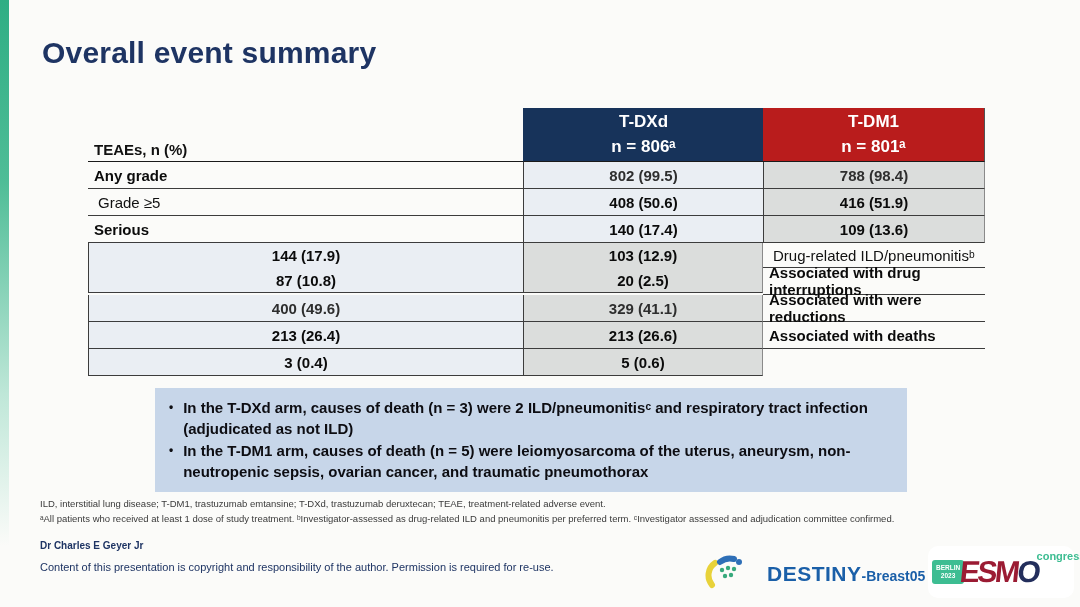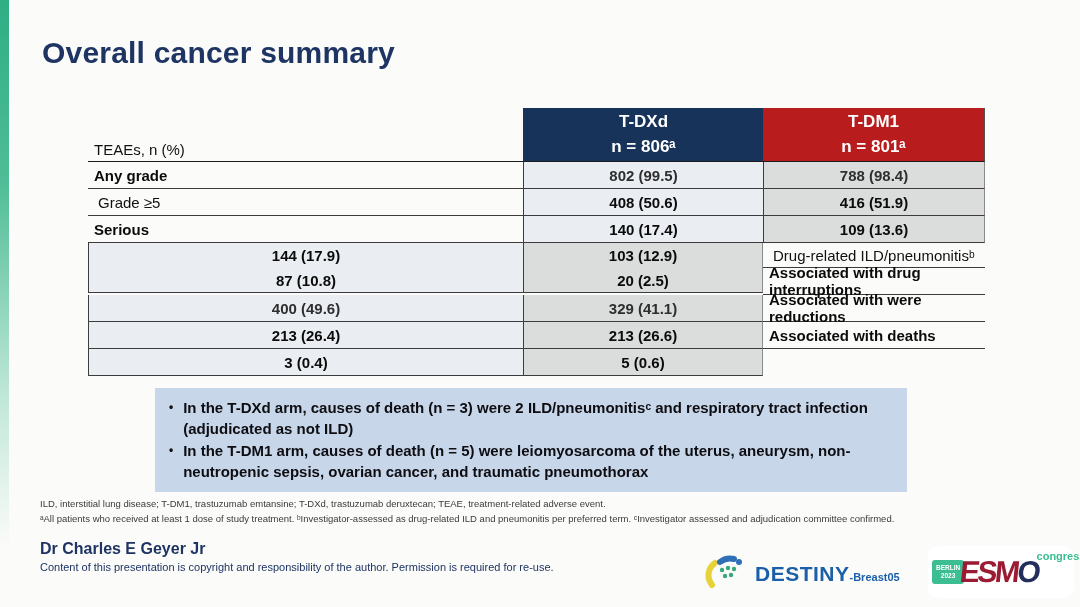--- a/index.html
+++ b/index.html
@@ -42,53 +42,53 @@
 
   .th{
     flex-direction:column;justify-content:center;align-items:center;
     height:54px;color:#ffffff;font-weight:bold;font-size:17px;line-height:1.45;
     border-bottom:1.5px solid #1a1a1a;
   }
   .th-tdxd{background:#17335a;border-left:1px solid #17335a;}
   .th-tdm1{background:#b91c1c;border-right:1px solid #4f5355;}
   .corner{
     align-items:flex-end;height:54px;border-bottom:1.5px solid #1a1a1a;
-    font-weight:normal;padding-left:6px;padding-bottom:3px;font-size:15px;
+    font-weight:bold;padding-left:6px;padding-bottom:3px;font-size:15px;
   }
 
   
   .callout{
     position:absolute;left:155px;top:388px;width:752px;box-sizing:border-box;
     background:#c7d6e9;padding:9px 16px 10px 14px;
   }
   .callout ul{margin:0;padding:0;list-style:none;}
   .callout li{display:flex;gap:10px;font-weight:bold;font-size:15px;line-height:1.42;color:#0d0d12;}
   .callout .dot{font-size:12px;line-height:1.8;}
 
   
   .footnotes{
     position:absolute;left:40px;top:497px;width:980px;
     font-size:9.5px;line-height:1.55;color:#3a3a3a;
   }
   .author{
     position:absolute;left:40px;top:540px;
-    font-size:16px;font-weight:bold;color:#1e3463;
+    font-size:10px;font-weight:bold;color:#1e3463;
   }
   .copyright{
     position:absolute;left:40px;top:561px;
     font-size:11px;color:#1e3463;
   }
 
   
   .destiny{
     position:absolute;left:703px;top:555px;display:flex;align-items:center;gap:8px;
   }
-  .destiny .wordmark{color:#1a5fa8;font-weight:bold;display:flex;align-items:baseline;}
+  .destiny .wordmark{color:#1a5fa8;font-weight:bold;display:flex;align-items:baseline;margin-left:12px;}
   .destiny .word-main{font-size:21px;letter-spacing:.5px;}
-  .destiny .word-suffix{font-size:11px;}
+  .destiny .word-suffix{font-size:14px;}
 
   .esmo-card{
     position:absolute;left:928px;top:546px;width:146px;height:52px;
     background:#ffffff;border-radius:10px;
     display:flex;align-items:center;padding:2px 4px;box-sizing:border-box;
   }
   .esmo-berlin{
     background:#3dbd92;border-radius:3px;color:#fff;
     font-size:6.5px;font-weight:bold;line-height:1.25;
     padding:4px 4px;text-align:center;margin-right:-4px;z-index:0;
@@ -104,21 +104,21 @@
     color:#3dbd92;font-size:11px;font-weight:bold;
     align-self:flex-start;margin-top:2px;margin-left:-2px;
   }
 </style>
 </head>
 <body>
 
 <div class="slide">
   <div class="accent-strip"></div>
 
-  <div class="title">Overall cancer summary</div>
+  <div class="title">Overall event summary</div>
 
   <div class="teae-table">
 
     <div class="cell corner">TEAEs, n (%)</div>
     <div class="cell th th-tdxd">
       <div>T-DXd</div>
       <div>n = 806ᵃ</div>
     </div>
     <div class="cell th th-tdm1">
       <div>T-DM1</div>

